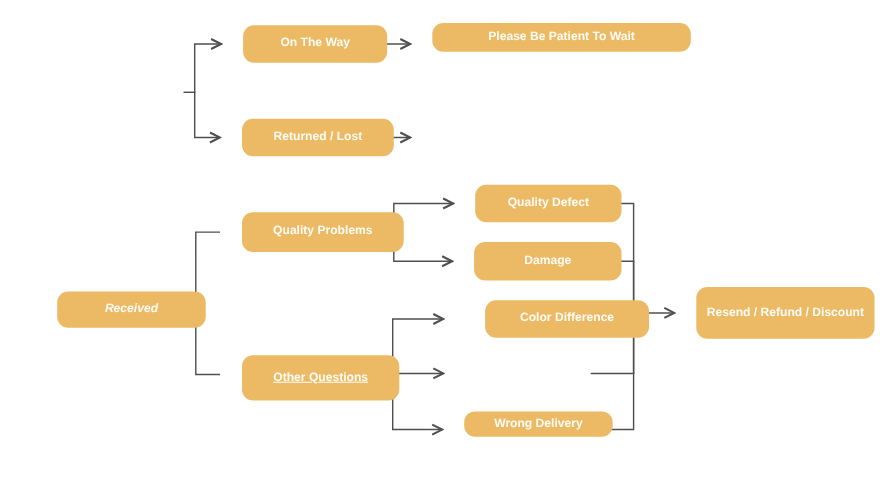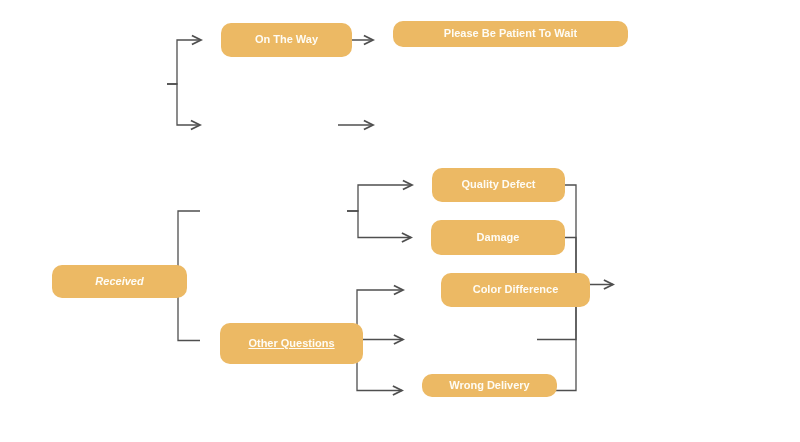--- a/index.html
+++ b/index.html
@@ -46,19 +46,22 @@
       <path d="M545 185 H576 V284.5" fill="none" stroke="#4F4F4F" stroke-width="1.3"></path>
       <path d="M545 237.5 H576 V284.5" fill="none" stroke="#4F4F4F" stroke-width="1.3"></path>
       <path d="M552 290 H576 V284.5" fill="none" stroke="#4F4F4F" stroke-width="1.3"></path>
       <path d="M537 339.5 H576 V284.5" fill="none" stroke="#4F4F4F" stroke-width="1.3"></path>
       <path d="M537 390.5 H576 V284.5" fill="none" stroke="#4F4F4F" stroke-width="1.3"></path>
       <path d="M576 284.5 H613" fill="none" stroke="#4F4F4F" stroke-width="1.3" marker-end="url(#arw)"></path>
     </svg>
 
   <div class="node" id="n-on-the-way" style="left: 201px; top: 23px; width: 131px; height: 34px;">On The Way</div>
   <div class="node" id="n-please-be-patient" style="left: 373px; top: 21px; width: 235px; height: 26px;">Please Be Patient To Wait</div>
+  <div class="node" id="n-returned-lost" style="left: 200px; top: 108px; width: 138px; height: 34px;">Returned / Lost</div>
   <div class="node" id="n-received" style="left: 32px; top: 265px; width: 135px; height: 33px; font-style: italic;">Received</div>
+  <div class="node" id="n-quality-problems" style="left: 200px; top: 193px; width: 147px; height: 36px;">Quality Problems</div>
   <div class="node" id="n-quality-defect" style="left: 412px; top: 168px; width: 133px; height: 34px;">Quality Defect</div>
   <div class="node" id="n-damage" style="left: 411px; top: 220px; width: 134px; height: 35px;">Damage</div>
   <div class="node" id="n-other-questions" style="left: 200px; top: 323px; width: 143px; height: 41px; text-decoration: underline;">Other Questions</div>
   <div class="node" id="n-color-difference" style="left: 421px; top: 273px; width: 149px; height: 34px;">Color Difference</div>
   <div class="node" id="n-wrong-delivery" style="left: 402px; top: 374px; width: 135px; height: 23px;">Wrong Delivery</div>
+  <div class="node" id="n-resend-refund-discount" style="left: 613px; top: 261px; width: 162px; height: 47px;">Resend / Refund / Discount</div>
 </div>
 
 </body></html>

